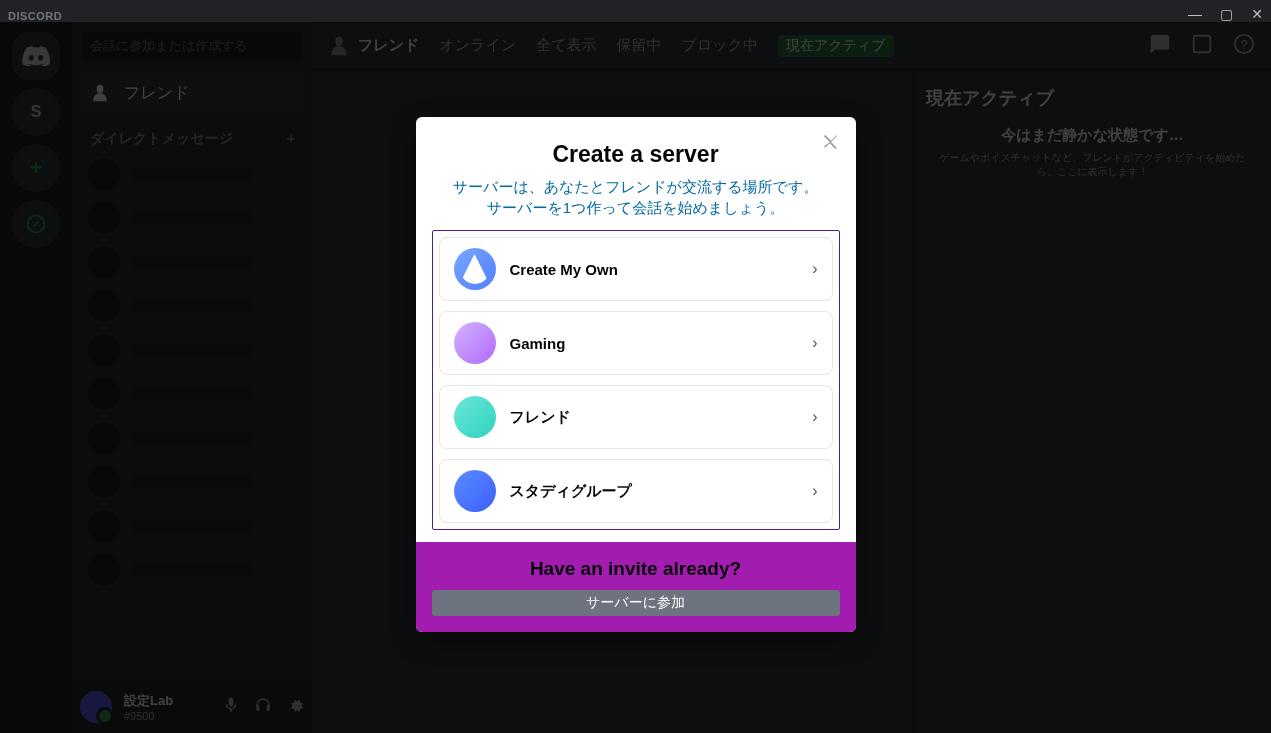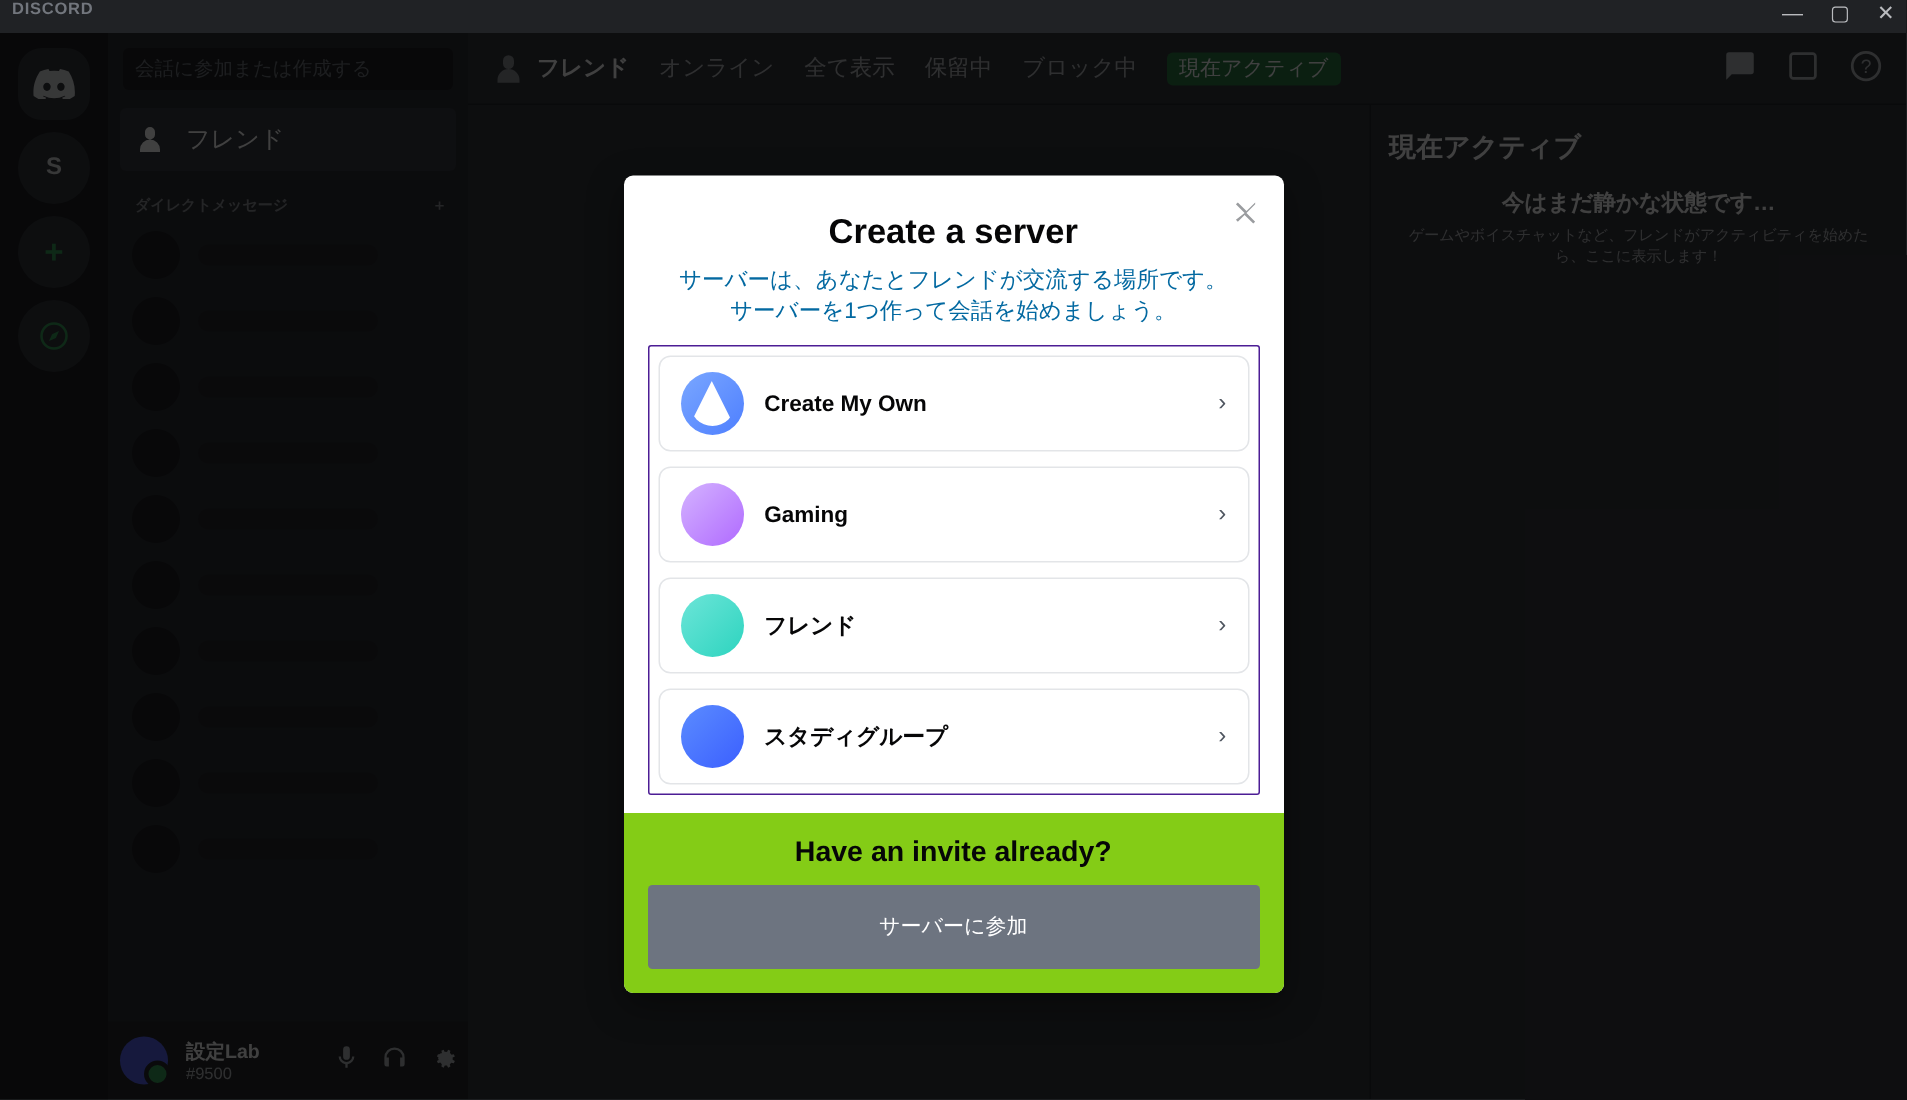--- a/index.html
+++ b/index.html
@@ -1,34 +1,34 @@
 <!DOCTYPE html>
 <html><head>
 <meta charset="utf-8">
 <style>
 *{box-sizing:border-box;margin:0;padding:0;font-family:"Hiragino Sans","Yu Gothic","Meiryo",sans-serif}
 body{background:#202225;width:1271px;height:733px;overflow:hidden;position:relative;color:#dcddde}
-.titlebar{height:22px;background:#202225;display:flex;align-items:flex-start;padding:0 8px;justify-content:space-between}
+.titlebar{height:22px;background:#202225;display:flex;align-items:flex-end;padding:0 8px;justify-content:space-between}
 .titlebar-brand{font-size:11px;font-weight:700;letter-spacing:0.5px;color:#72767d}
 .win-controls{display:flex;gap:18px;color:#b9bbbe;font-size:14px}
 .win-btn{cursor:default}
 .app{display:flex;height:711px;background:#36393f;position:relative}
 .overlay{position:absolute;inset:0;background:rgba(0,0,0,0.75);z-index:5}
 .guilds{width:72px;background:#202225;display:flex;flex-direction:column;align-items:center;padding-top:10px;gap:8px}
 .guild-pill{width:48px;height:48px;border-radius:16px;display:flex;align-items:center;justify-content:center;font-weight:600;color:#fff}
 .guild-home{background:#36393f;border-radius:16px}
 .guild-home svg{width:28px;height:20px;fill:#dcddde}
 .guild-s{background:#36393f;border-radius:24px;color:#dcddde}
 .guild-add{background:#36393f;border-radius:24px;color:#3ba55d;font-size:22px}
 .guild-explore{background:#36393f;border-radius:24px;color:#3ba55d}
 .dm-col{width:240px;background:#2f3136;display:flex;flex-direction:column}
 .dm-search{margin:10px;height:28px;background:#202225;border-radius:4px;display:flex;align-items:center;padding:0 8px;font-size:13px;color:#72767d}
 .dm-friends{margin:2px 8px;height:42px;background:#393c43;border-radius:4px;display:flex;align-items:center;padding:0 10px;gap:14px;color:#fff}
 .dm-friends-icon{width:20px;height:20px;fill:#fff}
-.dm-header{display:flex;justify-content:space-between;align-items:flex-start;padding:14px 14px 4px 18px;font-size:10px;color:#8e9297;font-weight:600}
+.dm-header{display:flex;justify-content:space-between;align-items:flex-start;padding:14px 14px 4px 18px;font-size:14px;color:#8e9297;font-weight:600}
 .dm-item{height:42px;margin:1px 8px;border-radius:4px;display:flex;align-items:center;padding:0 8px;gap:12px}
 .dm-avatar{width:32px;height:32px;border-radius:50%;background:#202225}
 .dm-name{width:120px;height:14px;background:#292b2f;border-radius:7px}
 .user-panel{height:52px;background:#292b2f;display:flex;align-items:center;padding:0 8px;margin-top:auto}
 .user-avatar{width:32px;height:32px;border-radius:50%;background:#5865f2;position:relative}
 .user-avatar::after{content:"";position:absolute;right:-2px;bottom:-2px;width:12px;height:12px;border-radius:50%;background:#3ba55d;border:3px solid #292b2f}
 .user-info{margin-left:12px;flex:1}
 .user-name{font-size:13px;font-weight:600;color:#fff}
 .user-tag{font-size:11px;color:#b9bbbe}
 .user-controls{display:flex;gap:14px;color:#b9bbbe}
@@ -54,23 +54,23 @@
 .modal-title{font-size:23px;font-weight:700;margin-bottom:8px}
 .modal-sub{font-size:15px;color:#0369a1;line-height:1.4;padding:0 14px}
 .modal-body{padding:4px 16px 12px}
 .red-box{border:1px solid #4c1d95;padding:6px;border-radius:2px}
 .opt{border:1px solid #e3e5e8;border-radius:8px;display:flex;align-items:center;padding:10px 14px;gap:14px;margin-bottom:10px;cursor:pointer;min-height:64px}
 .opt:last-child{margin-bottom:0}
 .opt-icon{width:42px;height:42px;border-radius:50%;flex-shrink:0}
 .opt-label{font-weight:700;font-size:15px;flex:1}
 .opt-chev{color:#4f5660}
 .tmpl-label{font-size:12px;font-weight:700;color:#4f5660;margin:8px 0 10px 2px}
-.modal-foot{background:#84cc16;padding:16px;text-align:center;border-radius:0 0 6px 6px}
+.modal-foot{background:#a21caf;padding:16px;text-align:center;border-radius:0 0 6px 6px}
 .foot-title{font-size:19px;font-weight:600;margin-bottom:10px}
-.join-btn{width:100%;height:56px;background:#6d7480;color:#fff;border:none;border-radius:3px;font-size:14px;cursor:pointer}
+.join-btn{width:100%;height:26px;background:#6d7480;color:#fff;border:none;border-radius:3px;font-size:14px;cursor:pointer}
 .ic-own{background:linear-gradient(135deg,#7aa7ff,#4e7fff);position:relative}
 .ic-own::before{content:"";position:absolute;inset:6px;background:#fff;border-radius:50%;clip-path:polygon(50% 0,100% 100%,0 100%)}
 .ic-game{background:linear-gradient(135deg,#d4b3ff,#b06aff)}
 .ic-friends{background:linear-gradient(135deg,#6ce5d8,#2dd4bf)}
 .ic-study{background:linear-gradient(135deg,#5b8cff,#3b5fff)}
 </style>
 </head>
 <body>
 
 <div class="titlebar">

